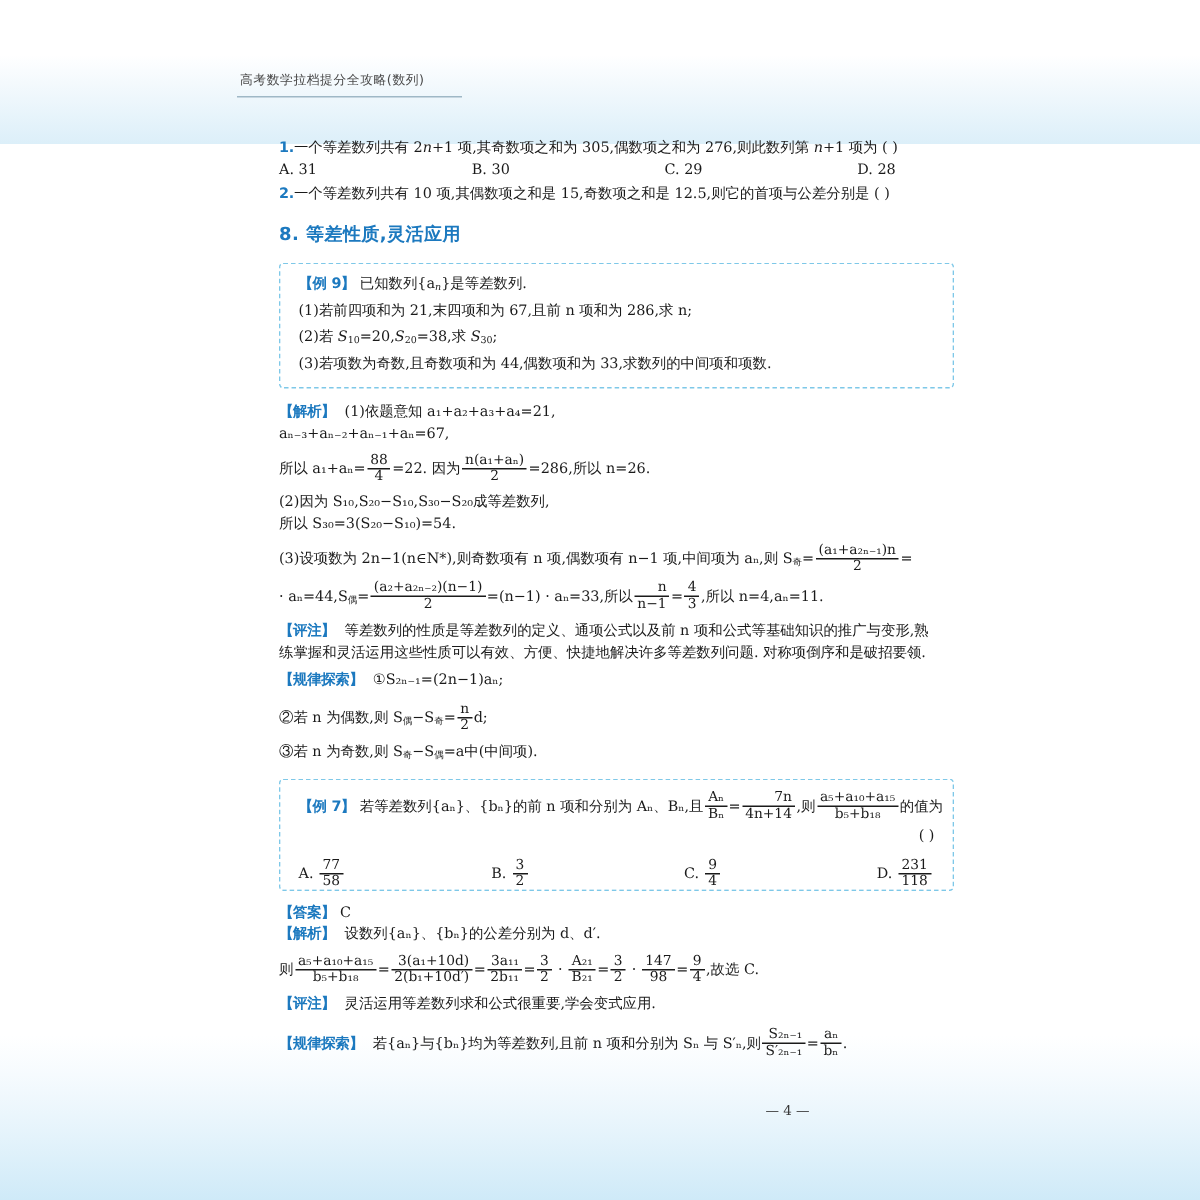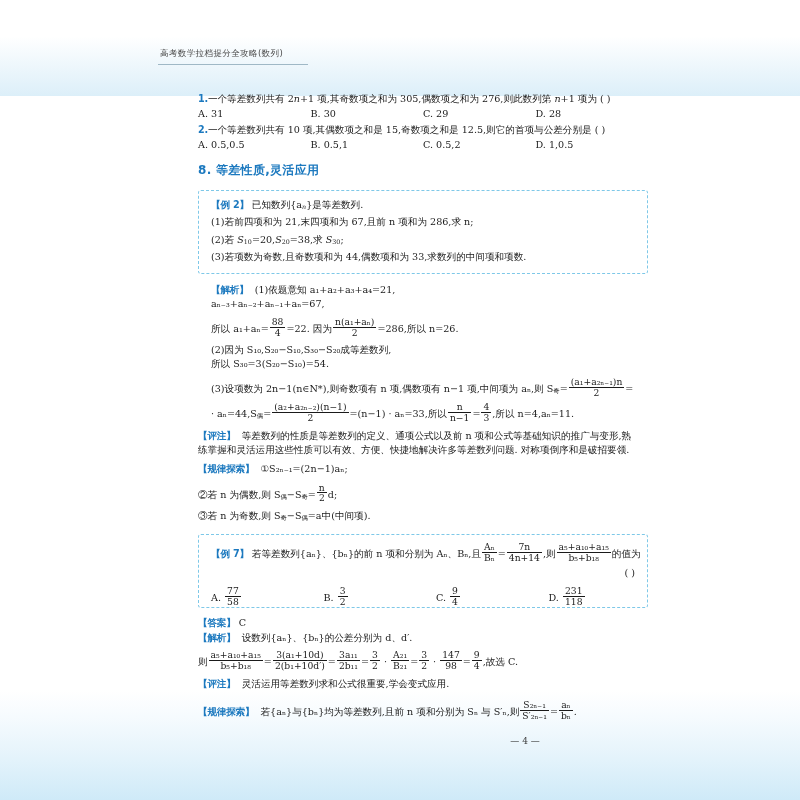--- a/index.html
+++ b/index.html
@@ -38,34 +38,34 @@
     font-family: "DejaVu Sans", "Liberation Sans", sans-serif;
     white-space: nowrap;
   }
   .runhead-rule {
     position: absolute; left: 158px; top: 64px; width: 150px; height: 1px;
     background: #9fb8c6;
   }
 
   
   .col {
-    position: absolute; left: 198px; top: 92px; width: 450px;
+    position: absolute; left: 186px; top: 92px; width: 450px;
     color: #1a1a1a;
     font-size: 9.6px;
     line-height: 1.52;
   }
   .row { position: relative; white-space: nowrap; }
   .mb2 { margin-bottom: 2px; }
   .tag { color: #1c79bf; font-weight: bold;
     font-family: "DejaVu Sans", "Liberation Sans", sans-serif;
     letter-spacing: -.2px; }
   .ital { font-style: italic; }
 
   
-  .opts { display: flex; width: 450px; }
+  .opts { display: flex; width: 450px; gap: 16px; }
   .opts > span { flex: 0 0 25%; white-space: nowrap; }
 
   
   .sect-head {
     color: #1c79bf; font-weight: bold; font-size: 12px;
     font-family: "DejaVu Sans", "Liberation Sans", sans-serif;
     letter-spacing: .3px;
   }
 
   
@@ -80,21 +80,21 @@
 
   
   .frac {
     display: inline-block;
     vertical-align: -0.48em;
     text-align: center;
     line-height: 1.08;
     margin: 0 1px;
     font-size: 9.2px;
   }
-  .frac .n { display: block; padding: 0 2px; }
+  .frac .n { display: block; padding: 0 2px; text-align: right; }
   .frac .d { display: block; padding: 0 2px; border-top: 1px solid #1a1a1a; }
   sub { font-size: 66%; vertical-align: -0.22em; }
 
   
   .folio {
     position: absolute; left: 0; top: 736px; width: 800px;
     text-align: center; font-size: 9px; color: #3a3a3a;
     font-family: "DejaVu Serif", "Liberation Serif", serif;
   }
   .folio-inner { display: inline-block; margin-left: 250px; }
@@ -115,37 +115,31 @@
 
     <div class="row"><span class="tag">1.</span><span>一个等差数列共有 2</span><span class="ital">n</span><span>+1 项,其奇数项之和为 305,偶数项之和为 276,则此数列第 </span><span class="ital">n</span><span>+1 项为 (          )</span></div>
     <div class="row opts mb2">
       <span>A. 31</span>
       <span>B. 30</span>
       <span>C. 29</span>
       <span>D. 28</span>
     </div>
 
     <div class="row"><span class="tag">2.</span><span>一个等差数列共有 10 项,其偶数项之和是 15,奇数项之和是 12.5,则它的首项与公差分别是 (          )</span></div>
-    <div class="row opts">
-      <span>A. 0.5,0.5</span>
-      <span>B. 0.5,1</span>
-      <span>C. 0.5,2</span>
-      <span>D. 1,0.5</span>
-    </div>
 
     <div class="sect-head" style="margin:9px 0 10px 0;">8. 等差性质,灵活应用</div>
 
     <div class="exbox">
-      <div class="row"><span class="tag">【例 2】</span> <span>已知数列{a</span><span class="ital"><sub>n</sub></span><span>}是等差数列.</span></div>
+      <div class="row"><span class="tag">【例 9】</span> <span>已知数列{a</span><span class="ital"><sub>n</sub></span><span>}是等差数列.</span></div>
       <div class="row">(1)若前四项和为 21,末四项和为 67,且前 n 项和为 286,求 n;</div>
       <div class="row"><span>(2)若 </span><span class="ital">S</span><sub>10</sub><span>=20,</span><span class="ital">S</span><sub>20</sub><span>=38,求 </span><span class="ital">S</span><sub>30</sub><span>;</span></div>
       <div class="row">(3)若项数为奇数,且奇数项和为 44,偶数项和为 33,求数列的中间项和项数.</div>
     </div>
 
-    <div style="margin-top:9px;margin-left:13px;">
+    <div style="margin-top:9px;">
       <div class="row"><span class="tag">【解析】</span> &nbsp;<span>(1)依题意知 a₁+a₂+a₃+a₄=21,</span></div>
       <div class="row">aₙ₋₃+aₙ₋₂+aₙ₋₁+aₙ=67,</div>
       <div class="row" style="margin:5px 0;"><span>所以 a₁+aₙ=</span><span class="frac"><span class="n">88</span><span class="d">4</span></span><span>=22. 因为</span><span class="frac"><span class="n">n(a₁+aₙ)</span><span class="d">2</span></span><span>=286,所以 n=26.</span></div>
       <div class="row">(2)因为 S₁₀,S₂₀−S₁₀,S₃₀−S₂₀成等差数列,</div>
       <div class="row">所以 S₃₀=3(S₂₀−S₁₀)=54.</div>
       <div class="row" style="margin-top:5px;"><span>(3)设项数为 2n−1(n∈N*),则奇数项有 n 项,偶数项有 n−1 项,中间项为 aₙ,则 S</span><sub>奇</sub><span>=</span><span class="frac"><span class="n">(a₁+a₂ₙ₋₁)n</span><span class="d">2</span></span><span>=</span></div>
       <div class="row" style="margin-top:4px;"><span>· aₙ=44,S</span><sub>偶</sub><span>=</span><span class="frac"><span class="n">(a₂+a₂ₙ₋₂)(n−1)</span><span class="d">2</span></span><span>=(n−1) · aₙ=33,所以</span><span class="frac"><span class="n">n</span><span class="d">n−1</span></span><span>=</span><span class="frac"><span class="n">4</span><span class="d">3</span></span><span>,所以 n=4,aₙ=11.</span></div>
     </div>
 
     <div style="margin-top:6px;">

